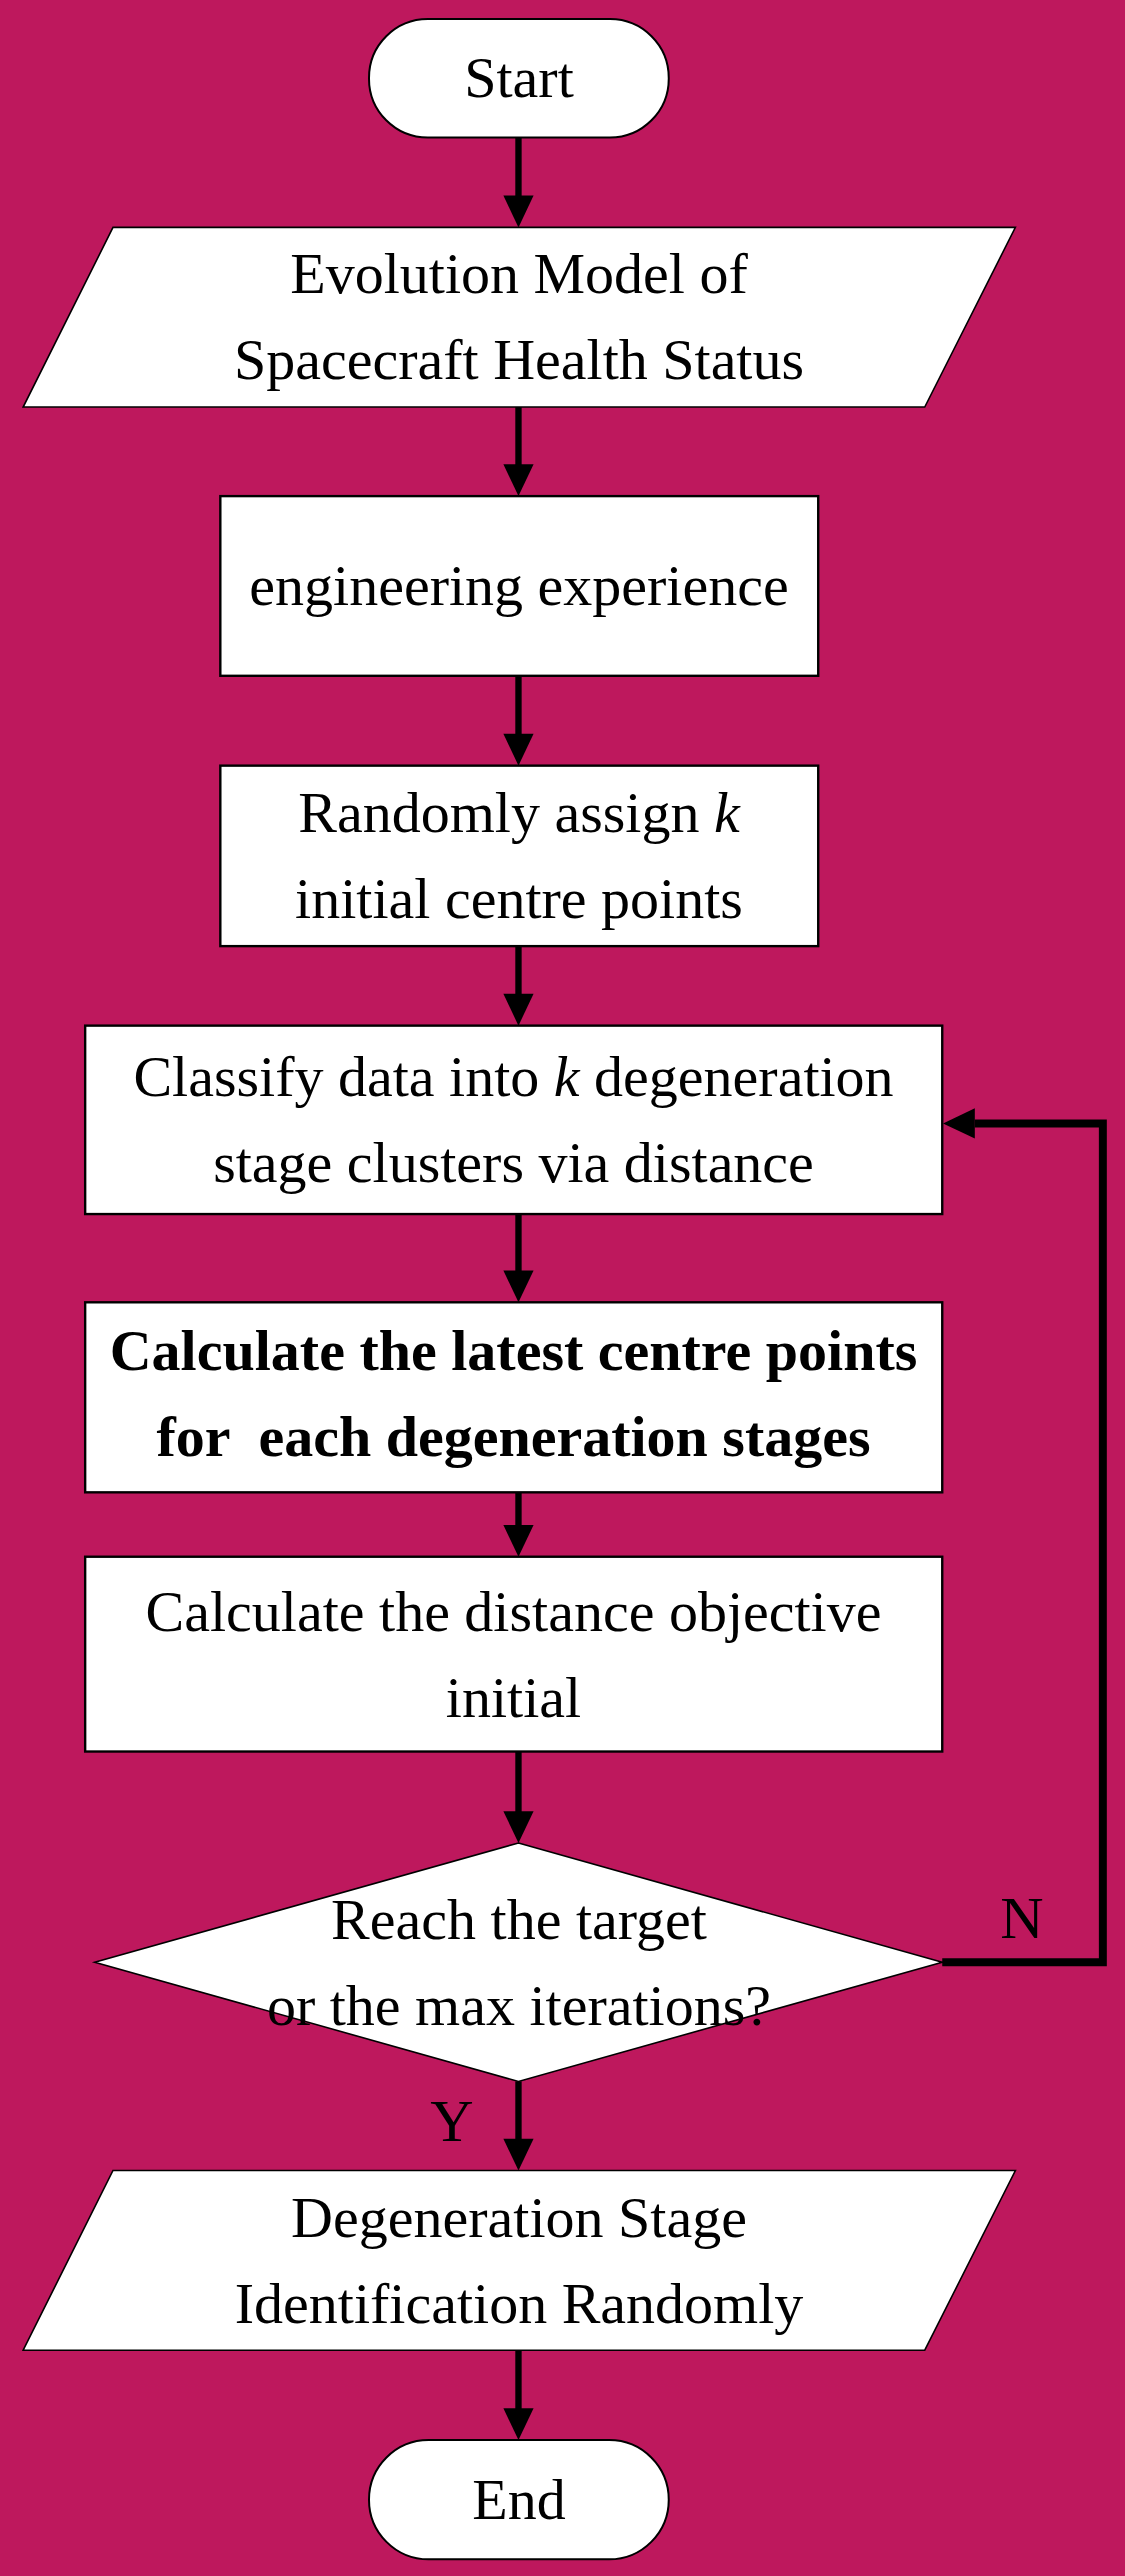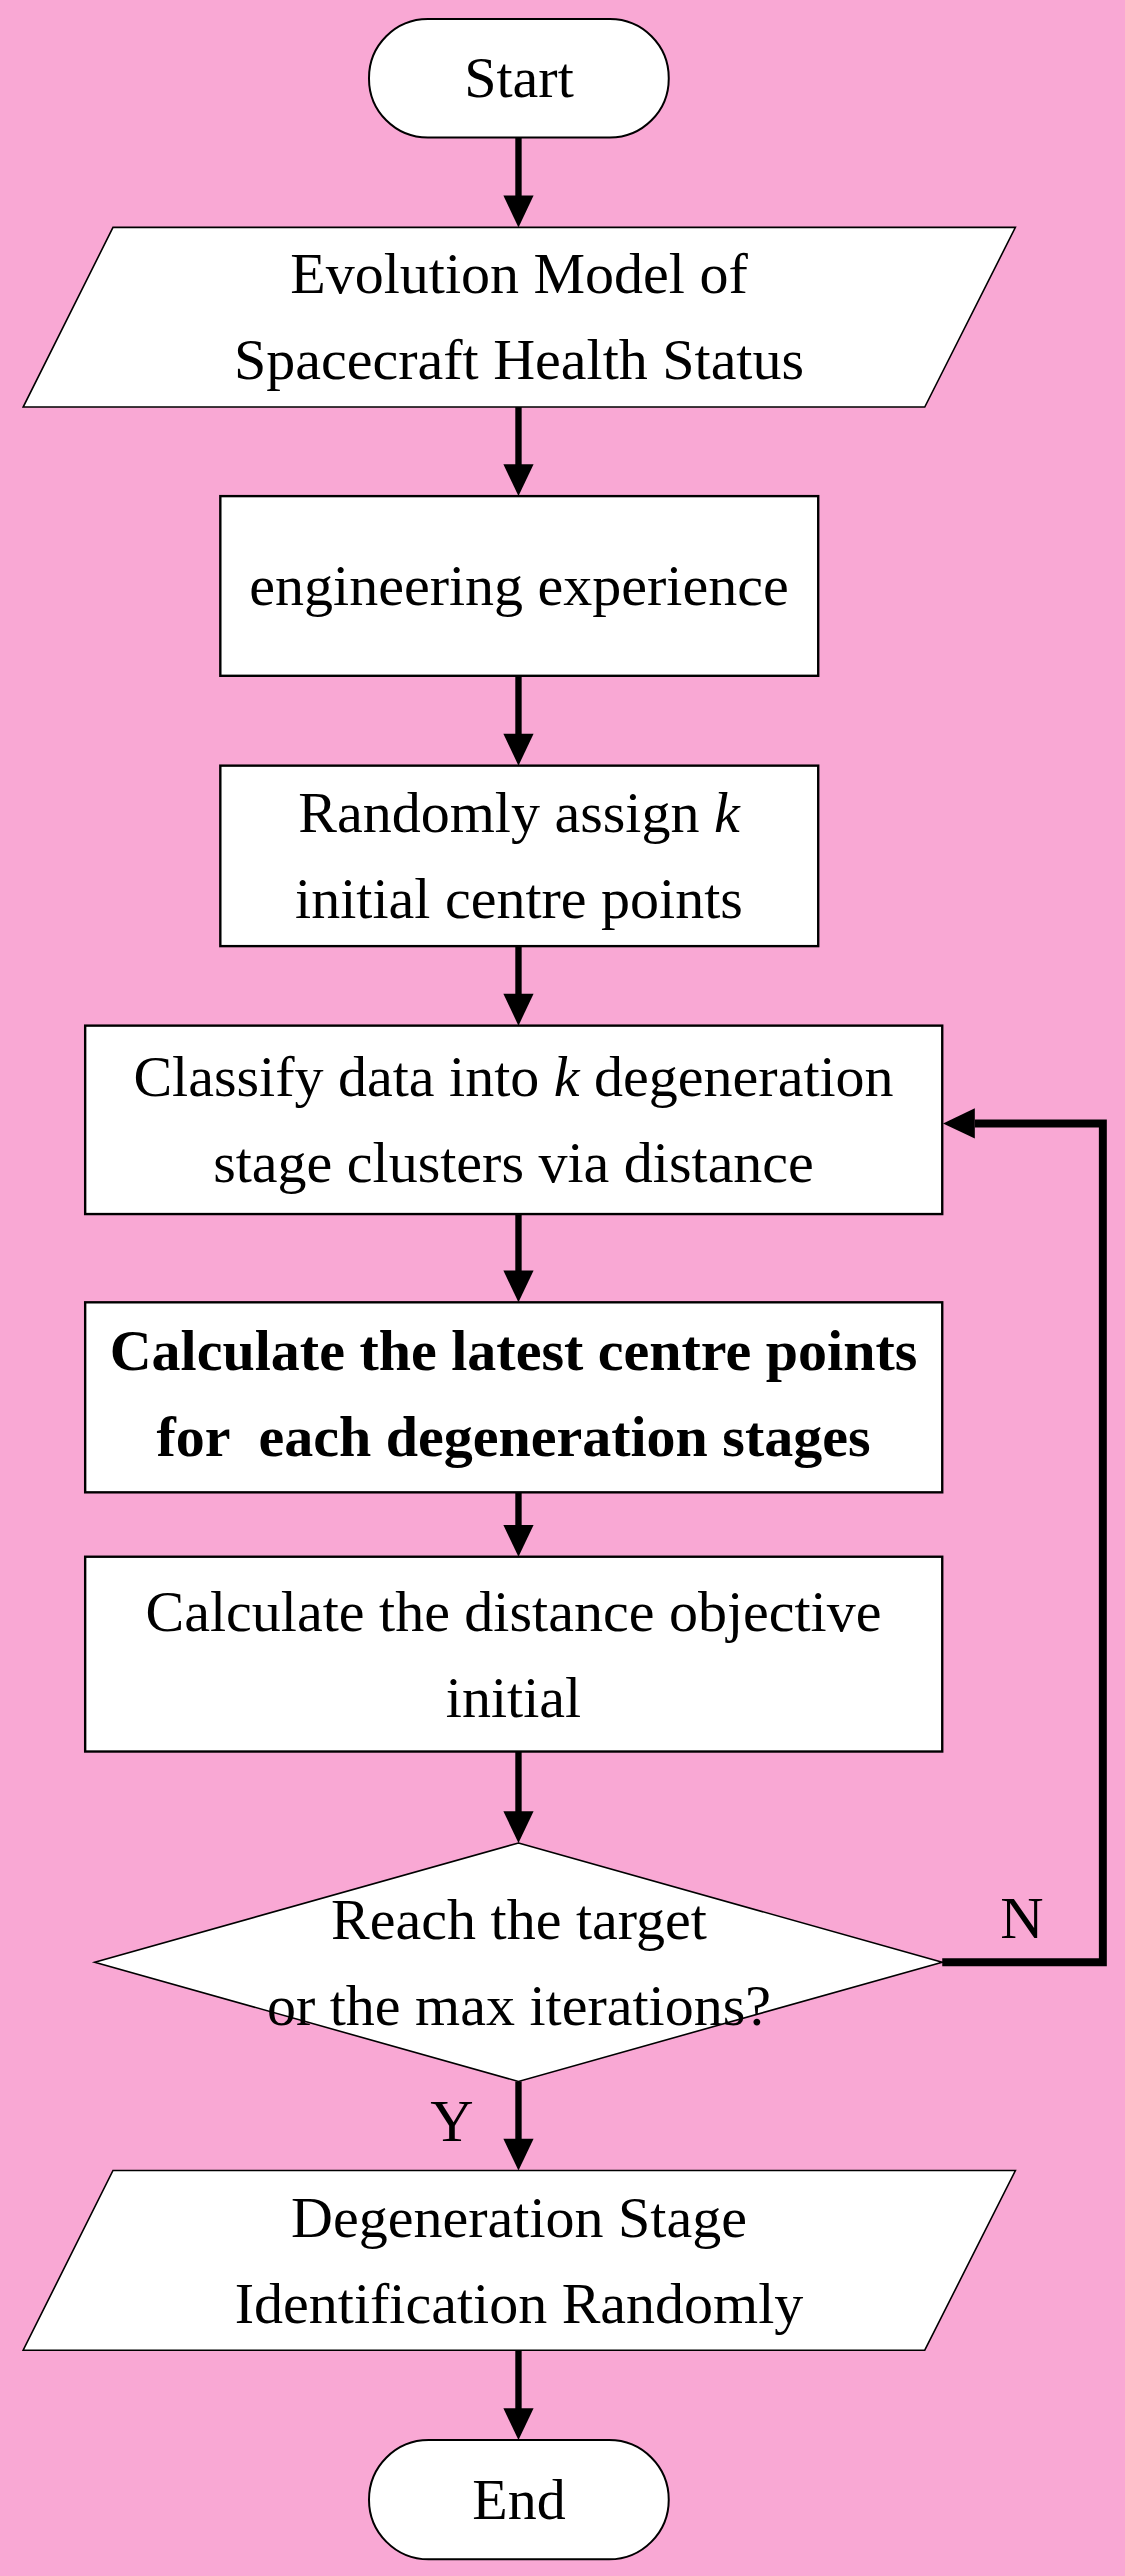--- a/index.html
+++ b/index.html
@@ -1,20 +1,20 @@
 <!DOCTYPE html>
 <html style="font-size:12.7px"><head>
 <meta charset="utf-8">
 <style>
   html, body { margin: 0; padding: 0; background: #ffffff; }
   #canvas {
     position: relative;
     width: 1126px;
     height: 2576px;
-    background: #f9a8d4;
+    background: #be185d;
     font-family: "Liberation Serif", "DejaVu Serif", serif;
     color: #000000;
     overflow: hidden;
   }
   #shapes { position: absolute; left: 0; top: 0; }
   .label {
     position: absolute;
     display: flex;
     flex-direction: column;
     align-items: center;

